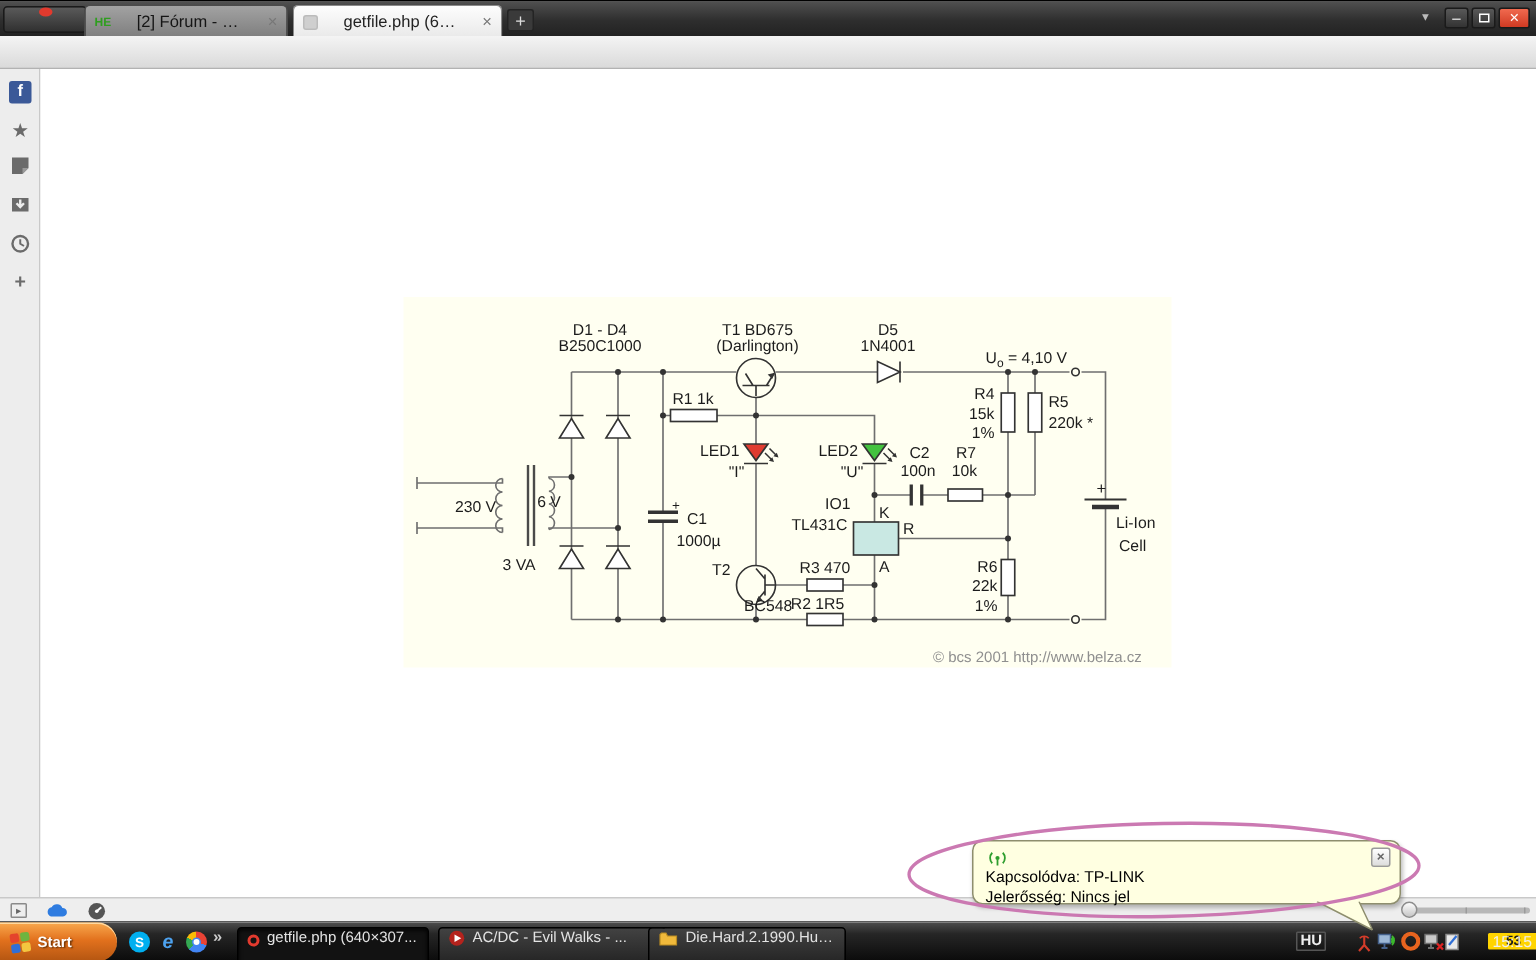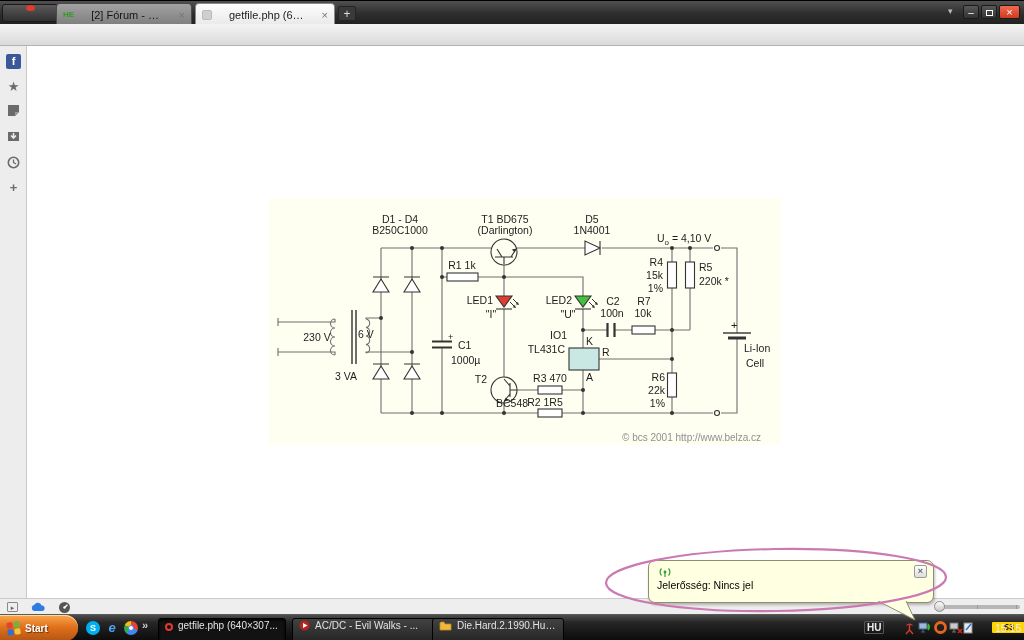--- a/index.html
+++ b/index.html
@@ -391,20 +391,21 @@
   </div>
 
   <div class="balloon">
     <div class="bal-title">
       <svg width="16" height="12">
         <circle cx="8" cy="6" r="1.4" fill="#2e9e2e"></circle>
         <path d="M4.5,2.5 A5,5 0 0 0 4.5,9.5 M11.5,2.5 A5,5 0 0 1 11.5,9.5 M8,7 V11" stroke="#2e9e2e" stroke-width="1.2" fill="none"></path>
       </svg>
       <span class="bal-close">×</span>
     </div>
+    <div class="bal-line">Kapcsolódva: TP-LINK</div>
     <div class="bal-line">Jelerősség: Nincs jel</div>
   </div>
   <svg class="bal-tail" width="60" height="22">
     <polygon points="10,0 38,0 47,19" fill="#ffffe1"></polygon>
     <path d="M10,0 L47,19 M38,0 L47,19" stroke="#8e8e6e" stroke-width="1" fill="none"></path>
   </svg>
 
   <svg class="annotation" width="360" height="72">
     <ellipse cx="178" cy="35" rx="170" ry="31" fill="none" stroke="#cb79b2" stroke-width="2.2" transform="rotate(-1 178 35)"></ellipse>
   </svg>

